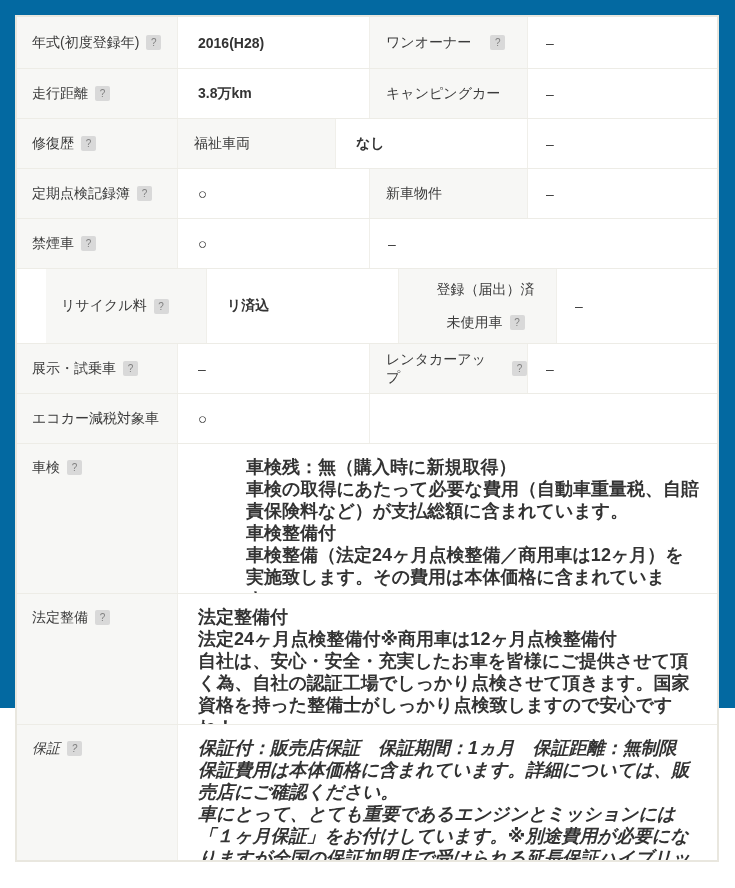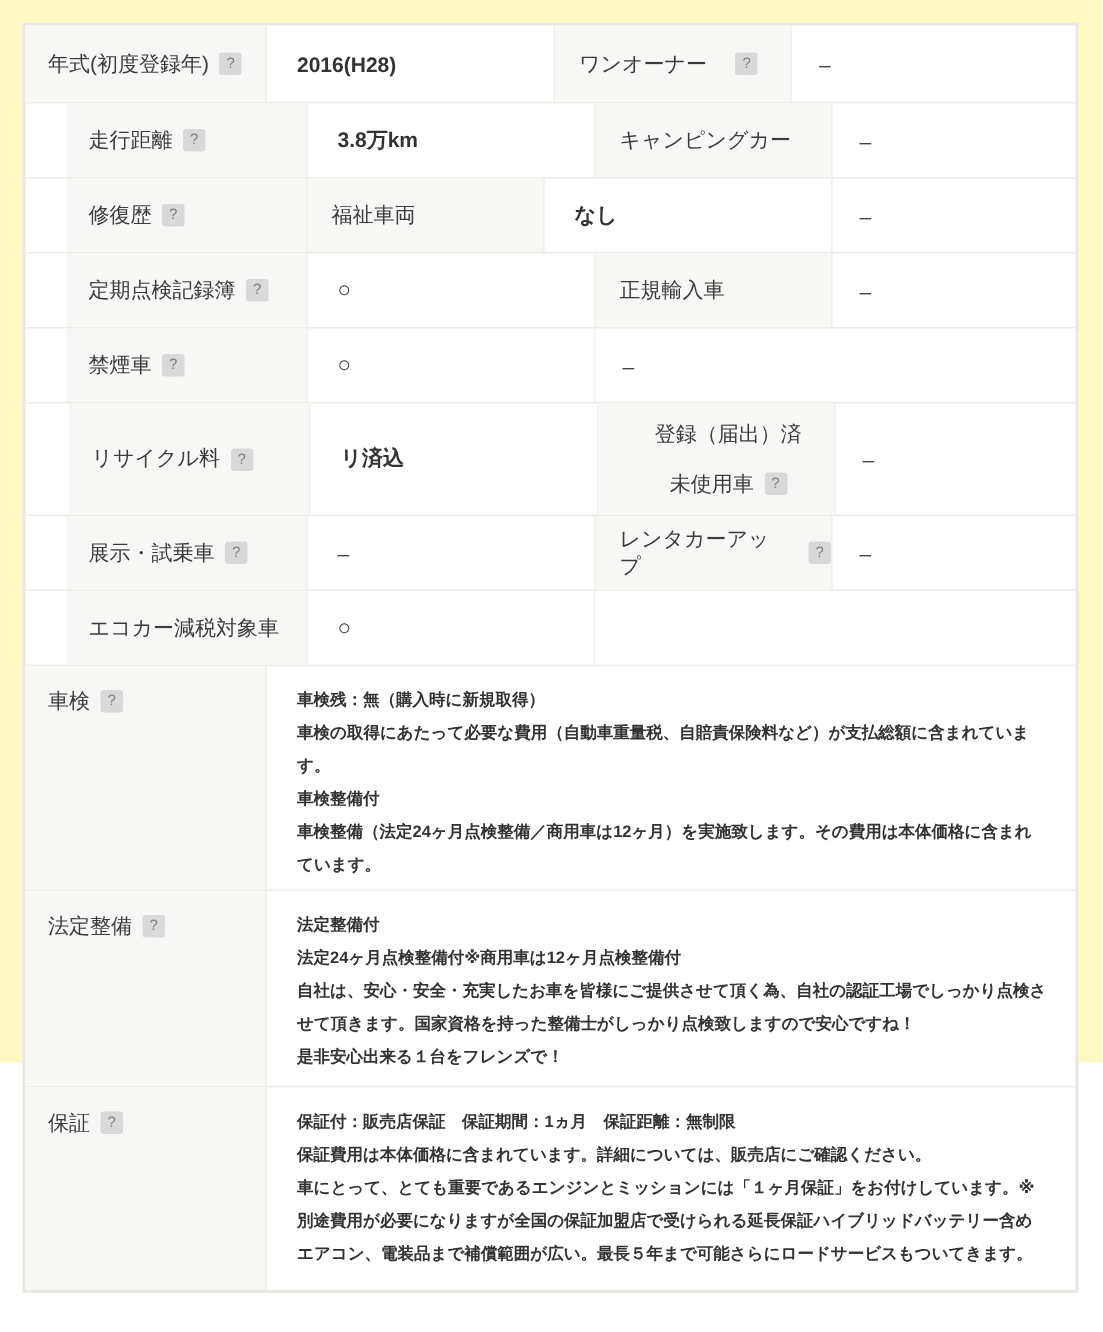--- a/index.html
+++ b/index.html
@@ -3,21 +3,21 @@
 <meta charset="utf-8">
 <style>
   * { margin:0; padding:0; box-sizing:border-box; }
   body {
     width:735px; height:888px;
     background:#ffffff;
     font-family:"Liberation Sans","DejaVu Sans",sans-serif;
     color:#333333;
     -webkit-font-smoothing:antialiased;
   }
-  .page { position:relative; width:735px; height:708px; background:#fef9c3; }
+  .page { position:relative; width:735px; height:708px; background:#0369a1; }
   .spec-table {
     position:absolute; left:15px; top:15px; width:704px;
     border:2px solid #e9e7df;
     background:#ffffff;
   }
   .row { display:flex; border-top:1px solid #edece6; }
   .row:first-child { border-top:none; }
   .cell { display:flex; align-items:center; overflow:hidden; }
   .cell-label {
     width:161px; min-width:161px;
@@ -34,21 +34,21 @@
   }
   .cell-label2 {
     width:158px; min-width:158px;
     background:#f7f7f5;
     border-right:1px solid #f0efea;
     padding-left:16px;
     font-size:14px; color:#3b3b3b;gap:12px;
   }
   .cell-value2 { flex:1; padding-left:18px; font-size:14px; }
   .cell-empty { flex:1; background:#ffffff; }
-  .h50 { height:50px;padding-left:27px; }
+  .h50 { height:50px; }
   .h51 { height:51px; }
   .h75 { height:75px;padding-left:29px; }
   .bold { font-weight:bold; }
   .circle { font-size:15px; color:#333; }
   .dash { color:#444; }
   .help-icon {
     display:inline-block; width:15px; height:15px;
     margin-left:7px;
     background:#d9d9d9; color:#7f7f7f;
     font-size:10px; line-height:15px; text-align:center;
@@ -65,26 +65,26 @@
     background:#f7f7f5;
     border-right:1px solid #f0efea;
     padding:15px 0 0 15px;
     font-size:14px; color:#3b3b3b;
     display:flex; align-items:flex-start;
   }
   .detail-label .help-icon { margin-top:1px; }
   .detail-text {
     flex:1;
     padding:12px 18px 0 20px;
-    font-size:11px; font-weight:bold; line-height:22px;
+    font-size:18px; font-weight:bold; line-height:22px;
     overflow:hidden;
   }
-  .h150 { height:150px; }
+  .h150 { height:150px;gap:48px; }
   .h131 { height:131px; }
-  .h136 { height:136px; }
+  .h136 { height:136px;font-style:italic; }
 </style>
 </head>
 <body>
 
 <div class="page">
   <div class="spec-table">
 
     <div class="row h51">
       <div class="cell cell-label">
         <span>年式(初度登録年)</span>
@@ -122,21 +122,21 @@
       <div class="cell cell-value2 dash">–</div>
     </div>
 
     <div class="row h50">
       <div class="cell cell-label">
         <span>定期点検記録簿</span>
         <span class="help-icon">?</span>
       </div>
       <div class="cell cell-value circle">○</div>
       <div class="cell cell-label2">
-        <span>正規輸入車</span>
+        <span>新車物件</span>
       </div>
       <div class="cell cell-value2 dash">–</div>
     </div>
 
     <div class="row h50">
       <div class="cell cell-label">
         <span>禁煙車</span>
         <span class="help-icon">?</span>
       </div>
       <div class="cell cell-value circle">○</div>

